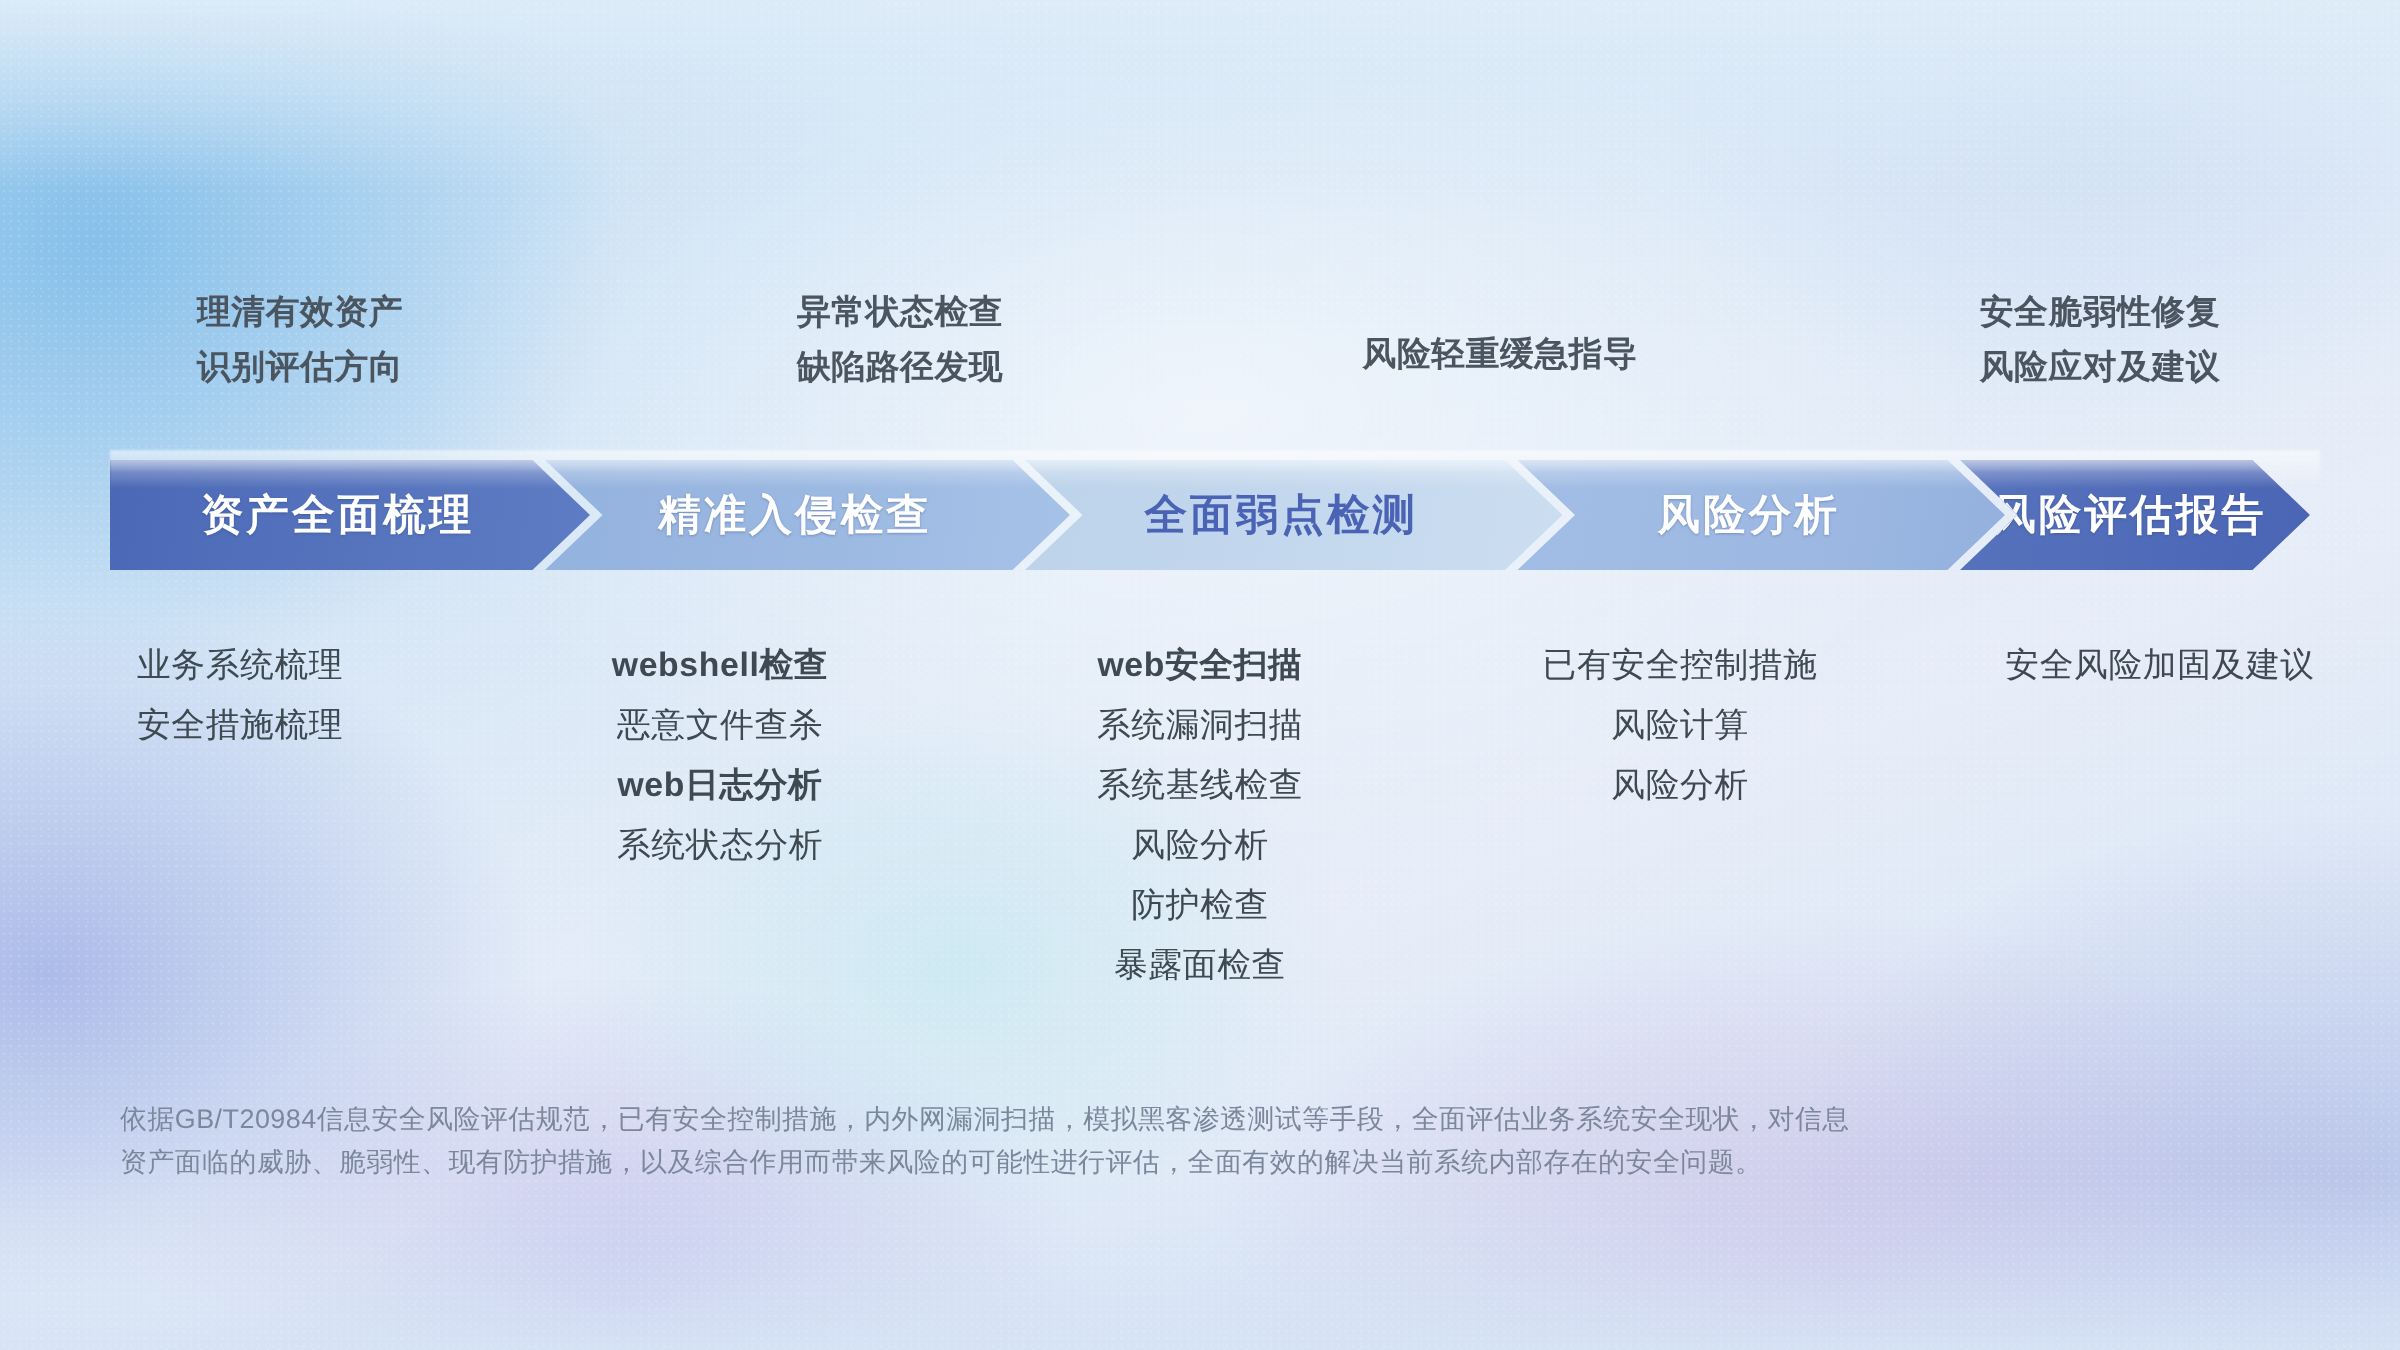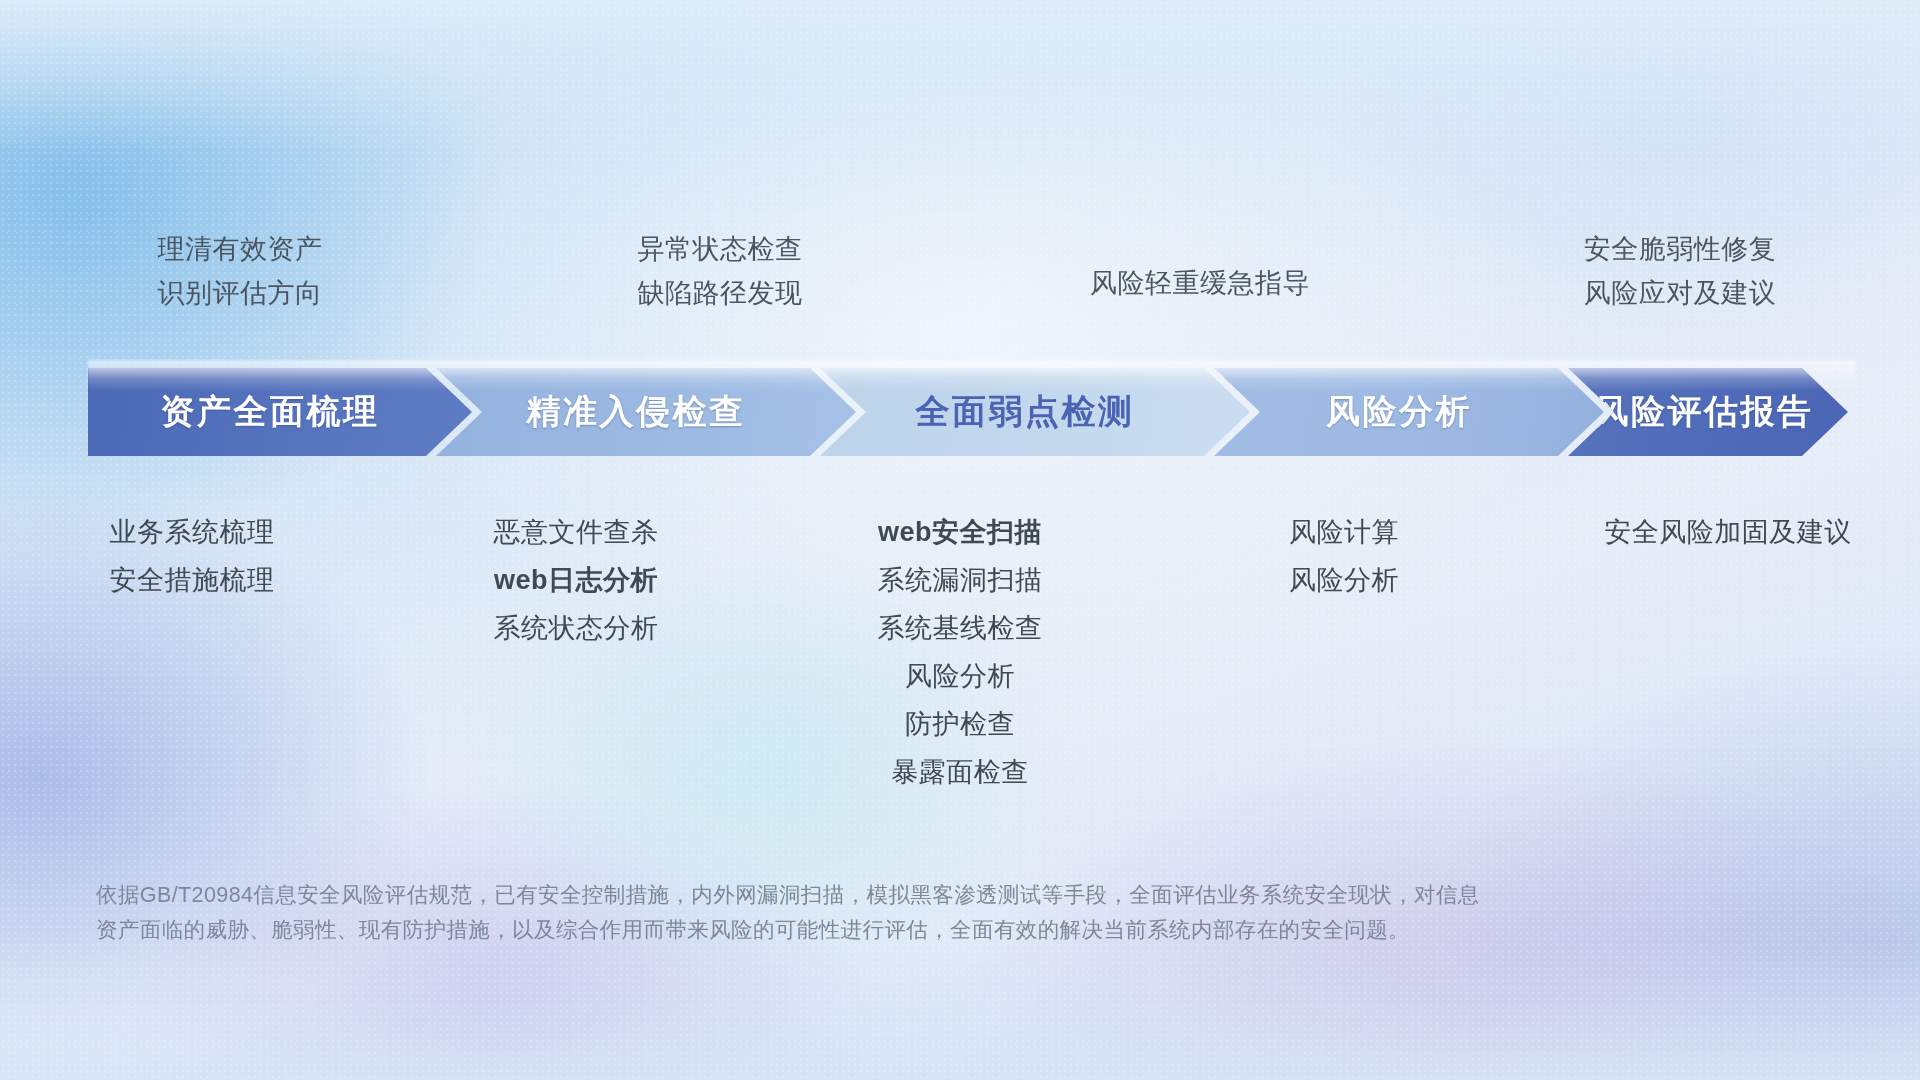--- a/index.html
+++ b/index.html
@@ -58,21 +58,21 @@
   }
 
   
   #content { position:relative; z-index:2; width:1920px; height:1080px; }
 
   .cols { position:absolute; left:0; right:0; display:flex; }
   .col  { flex:1 1 0; text-align:center; }
 
   
   #top-captions { top:228px; }
-  #top-captions .col { padding:0 14px; }
+  #top-captions .col { padding:0 14px;font-weight:bold; }
   .cap {
     font-size:27px;
     line-height:1.62;
     color:#4a5560;
     letter-spacing:.5px;
     white-space:nowrap;
   }
 
   
   #bottom-captions { top:508px; }
@@ -216,33 +216,35 @@
     </div>
 
   </div>
 
   <div class="cols" id="bottom-captions">
     <div class="col">
         <div class="sub">业务系统梳理</div>
         <div class="sub">安全措施梳理</div>
       </div>
     <div class="col">
+        <div class="sub"><b>webshell检查</b></div>
         <div class="sub">恶意文件查杀</div>
         <div class="sub"><b>web日志分析</b></div>
         <div class="sub">系统状态分析</div>
       </div>
     <div class="col">
         <div class="sub"><b>web安全扫描</b></div>
         <div class="sub">系统漏洞扫描</div>
         <div class="sub">系统基线检查</div>
         <div class="sub">风险分析</div>
         <div class="sub">防护检查</div>
         <div class="sub">暴露面检查</div>
       </div>
     <div class="col">
+        <div class="sub">已有安全控制措施</div>
         <div class="sub">风险计算</div>
         <div class="sub">风险分析</div>
       </div>
     <div class="col">
         <div class="sub">安全风险加固及建议</div>
       </div>
   </div>
 
   <div id="footer">
     <p>依据GB/T20984信息安全风险评估规范，已有安全控制措施，内外网漏洞扫描，模拟黑客渗透测试等手段，全面评估业务系统安全现状，对信息</p>

